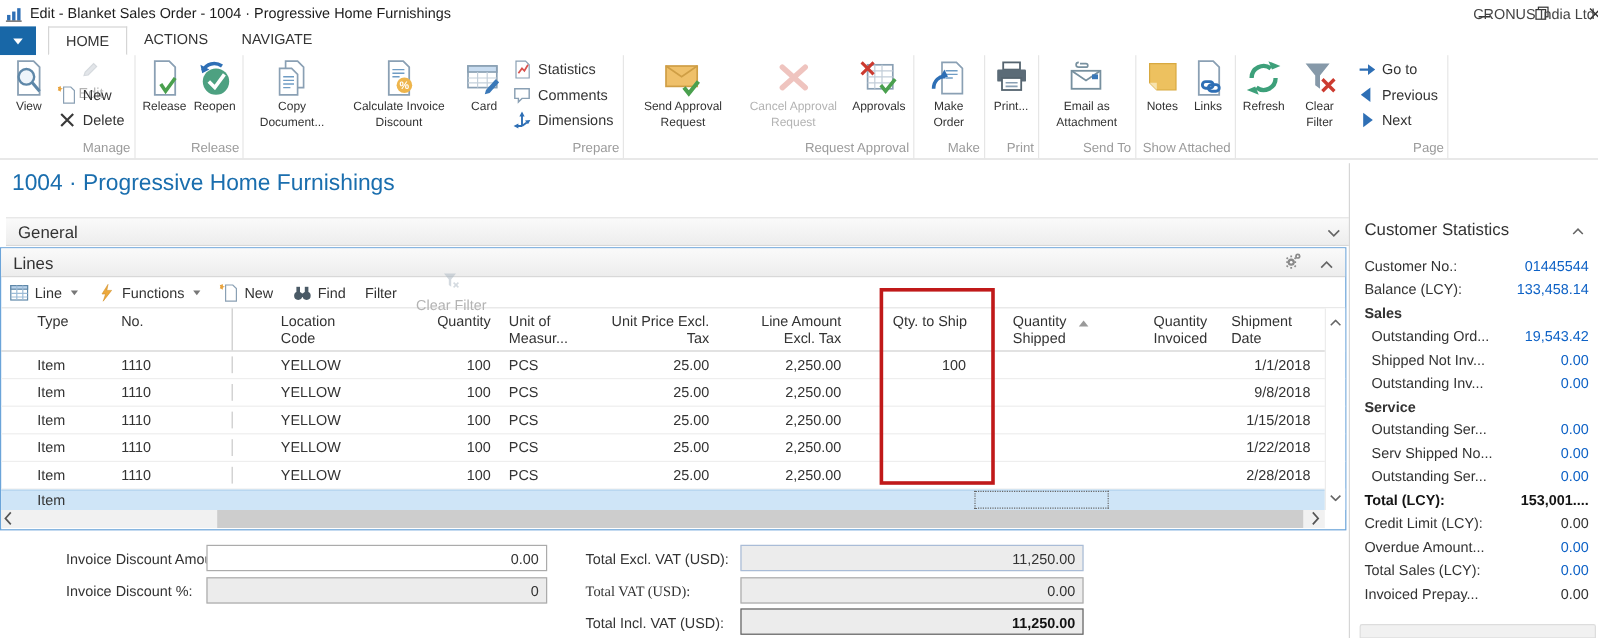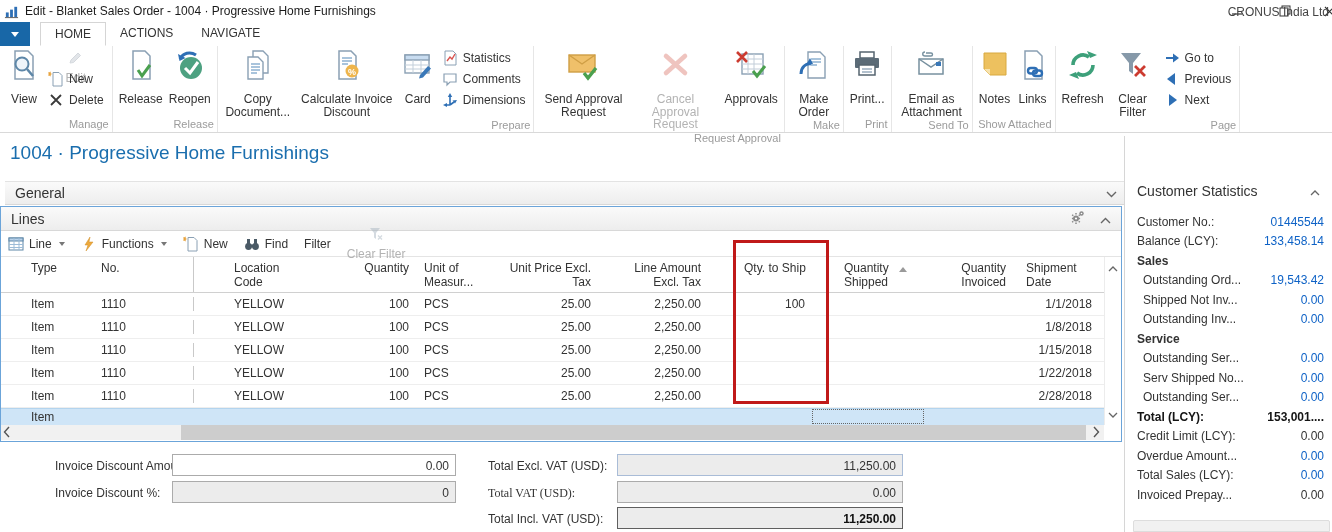--- a/index.html
+++ b/index.html
@@ -22,21 +22,21 @@
 .tab.active { border:1px solid #d5d5d5; border-bottom:1px solid #fff; background:#fff; }
 .company { position:absolute; right:3px; top:5px; font-size:12px; color:#444; }
 
 
 .ribbon { position:absolute; left:0; top:46px; width:1332px; height:87px; display:flex; border-bottom:1px solid #d9d9d9; background:#fff; padding-left:2px; }
 .rgroup { display:flex; flex-direction:column; border-right:1px solid #e6e6e6; padding:1px 3px 0; }
 .ritems { flex:1; display:flex; align-items:flex-start; }
 .rglabel { text-align:right; color:#9b9b9b; font-size:11px; height:15px; line-height:14px; white-space:nowrap; }
 .rbtn { display:flex; flex-direction:column; align-items:center; padding:2px 3px 0; text-align:center; max-width:92px; }
 .ric { width:32px; height:32px; flex:none; }
-.rlab { font-size:12px; line-height:12.5px; margin-top:12px; }
+.rlab { font-size:10px; line-height:12.5px; margin-top:3px; }
 .mw50 { max-width:52px; } .mw70 { max-width:74px; } .mw90 { max-width:92px; } .mw102 { max-width:104px; }
 .rstack { display:flex; flex-direction:column; padding:3px 5px 0; gap:5px; }
 .rsmall { display:flex; align-items:center; gap:5px; font-size:12px; height:16px; white-space:nowrap; }
 .ric16 { width:16px; height:16px; flex:none; }
 .disabled { color:#b3b3b3;flex-direction:column; }
 .disabled svg { opacity:.5; }
 
 
 #page-title { position:absolute; left:10px; top:142px; font-size:19px; color:#1a6eae; }
 .sec-bar { display:flex; align-items:center; height:24px; background:linear-gradient(#fafafa,#ededed); border-top:1px solid #e3e3e3; border-bottom:1px solid #d8d8d8; padding:0 10px; font-size:14px; color:#333; }
@@ -556,21 +556,21 @@
         <span class="c0">Item</span>
         <span class="c1">1110</span>
         <span class="c2">YELLOW</span>
         <span class="c3">100</span>
         <span class="c4">PCS</span>
         <span class="c5">25.00</span>
         <span class="c6">2,250.00</span>
         <span class="c7"></span>
         <span class="c8"></span>
         <span class="c9"></span>
-        <span class="c10">1/8/2018</span>
+        <span class="c10">9/8/2018</span>
       </div>
       <div class="grow">
         <span class="c0">Item</span>
         <span class="c1">1110</span>
         <span class="c2">YELLOW</span>
         <span class="c3">100</span>
         <span class="c4">PCS</span>
         <span class="c5">25.00</span>
         <span class="c6">2,250.00</span>
         <span class="c7"></span>

